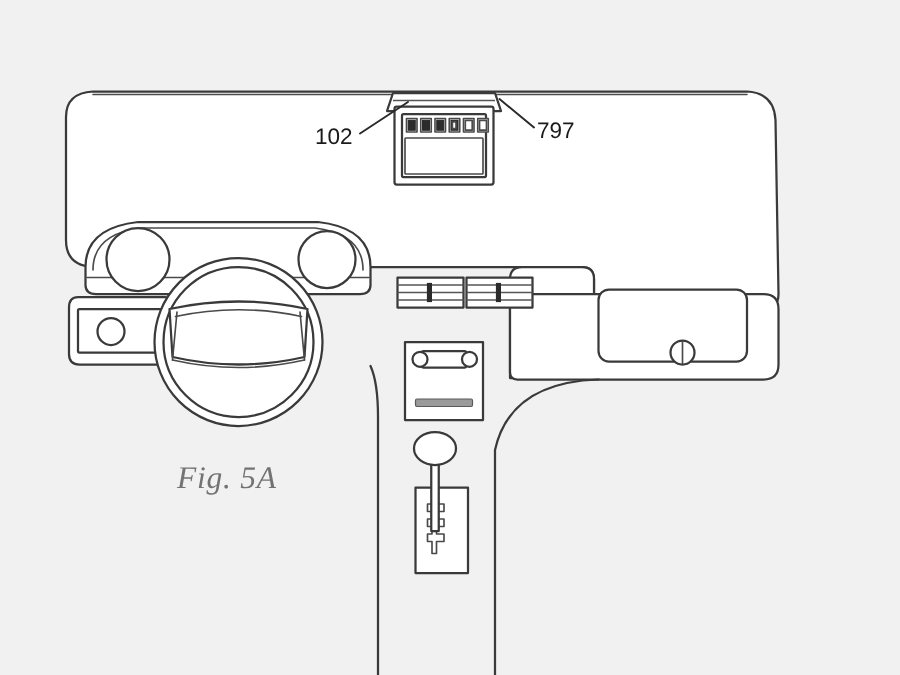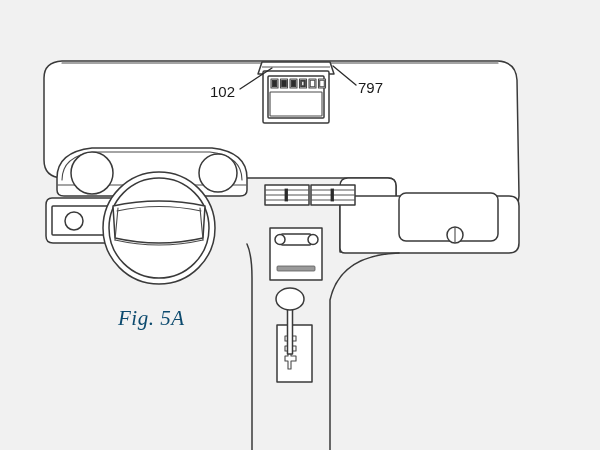--- a/index.html
+++ b/index.html
@@ -28,21 +28,21 @@
     height: 450px;
     display: block;
   }
   .fig-caption {
     position: absolute;
     left: 118px;
     top: 306px;
     font-family: "Liberation Serif", serif;
     font-style: italic;
     font-size: 21px;
-    color: #0c4a6e;
+    color: #737373;
     letter-spacing: 0.5px;
     white-space: nowrap;
   }
   .ref-num {
     position: absolute;
     font-family: "Liberation Sans", sans-serif;
     font-style: normal;
     font-size: 15px;
     color: #1a1a1a;
     white-space: nowrap;

